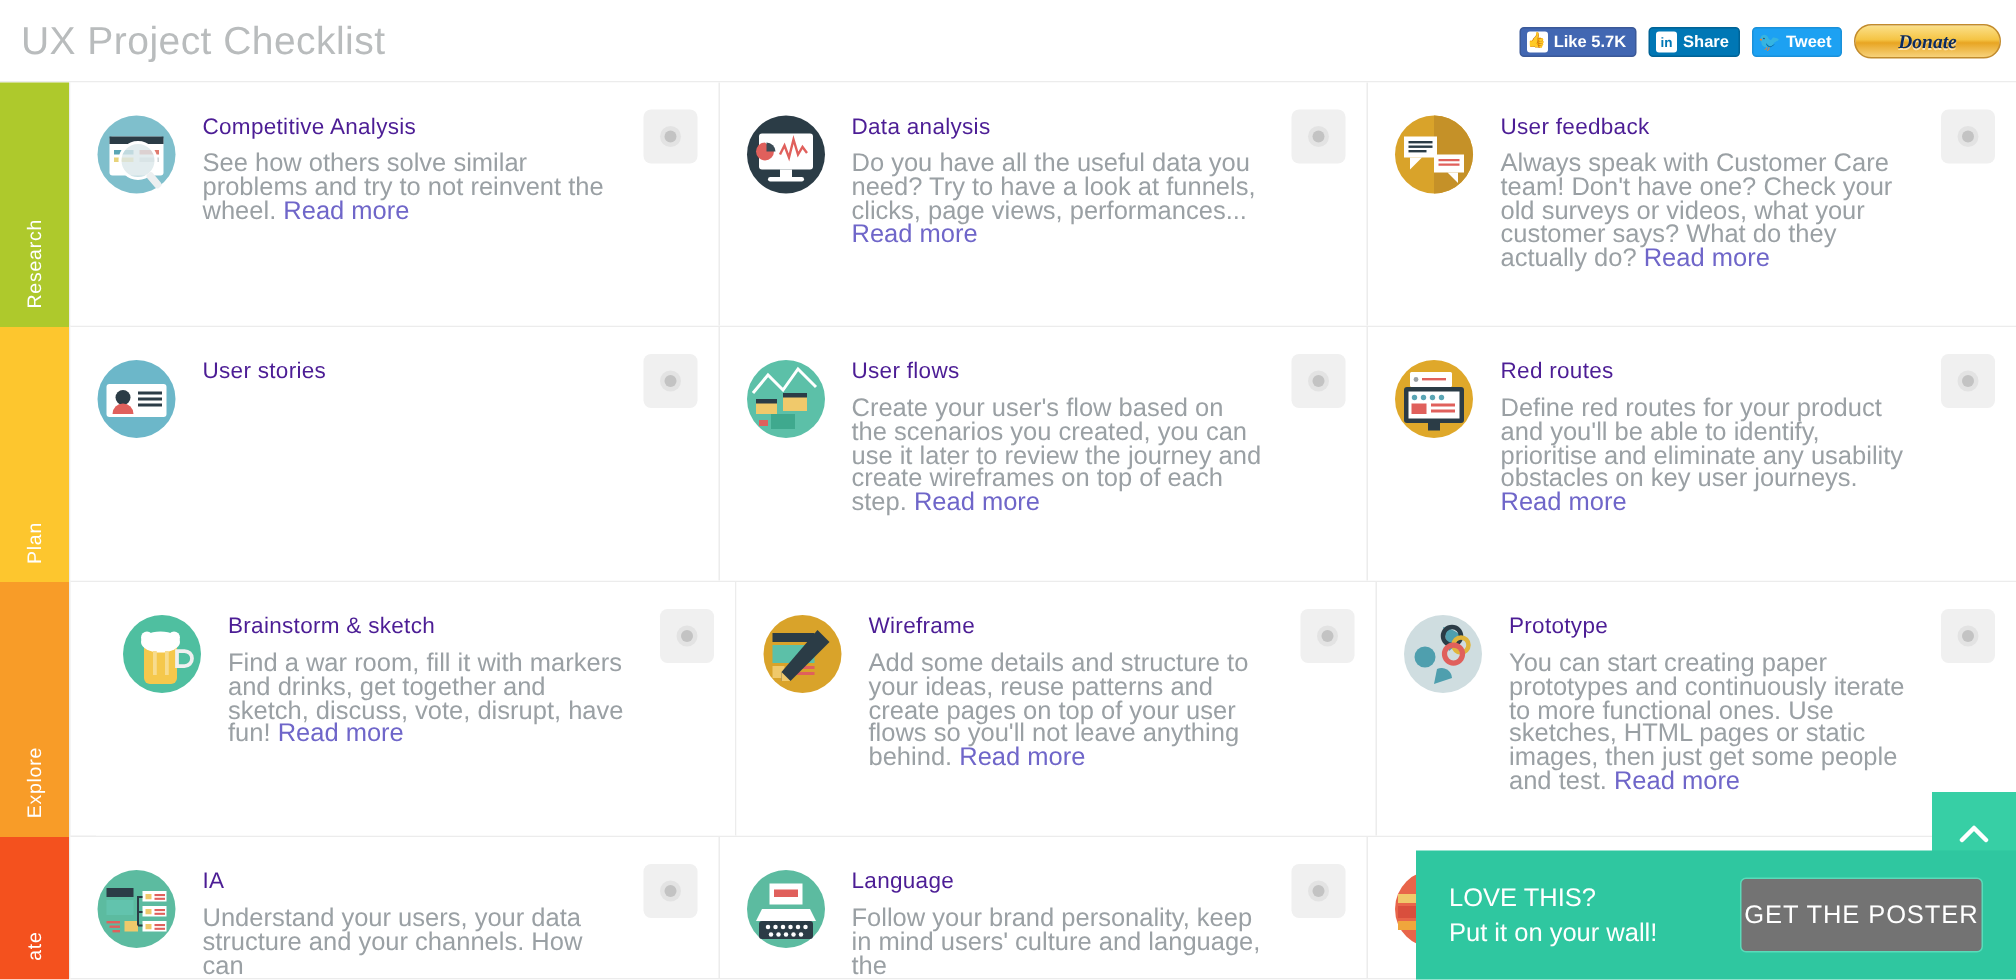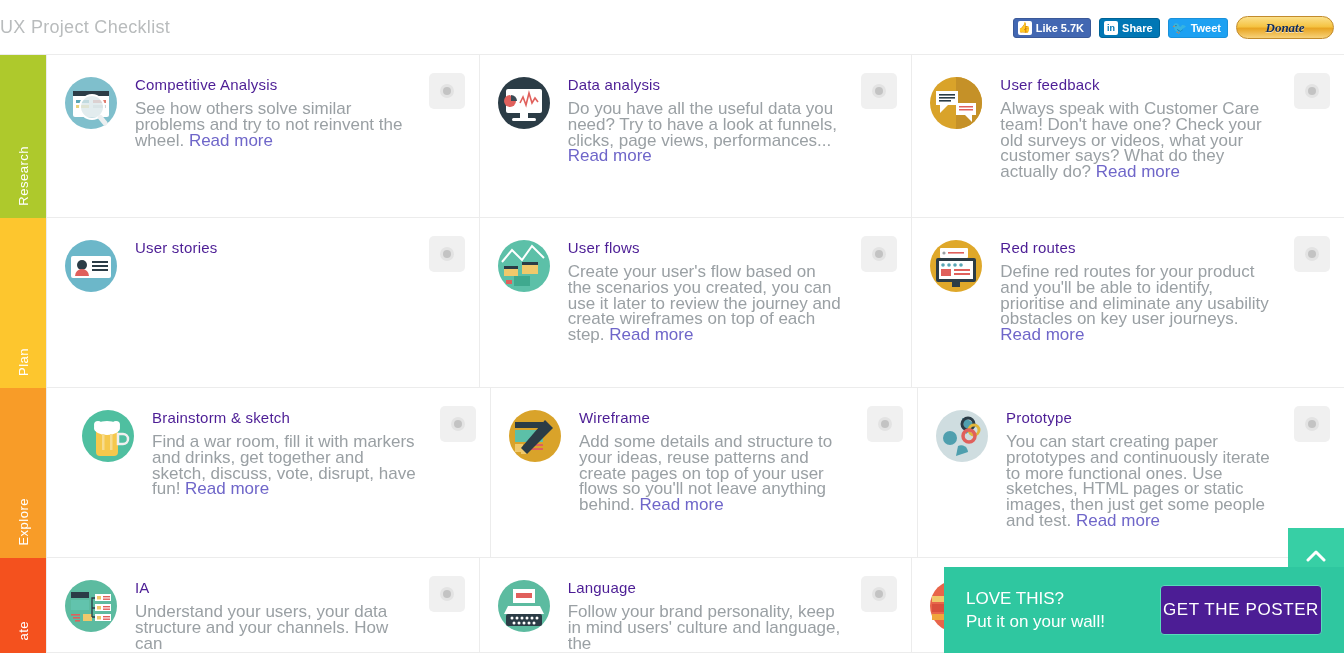--- a/index.html
+++ b/index.html
@@ -13,21 +13,22 @@
   
   .header {
     position: relative;
     height: 55px;
     background: #ffffff;
     border-bottom: 1px solid #ececec;
     display: flex;
     align-items: center;
   }
   .site-title {
-    font-size: 18px;
+    margin-left: 14px;
+    font-size: 26px;
     font-weight: 300;
     letter-spacing: .3px;
     color: #b9bcbd;
     white-space: nowrap;
   }
   .social {
     position: absolute;
     right: 10px; top: 16px;
     display: flex;
     align-items: center;
@@ -173,21 +174,21 @@
   .poster-text {
     color: #ffffff;
     font-size: 17px;
     font-weight: 300;
     line-height: 23px;
     white-space: nowrap;
   }
   .poster-btn {
     margin-left: auto;
     padding: 14px 2px;
-    background: #4c1d95;
+    background: #737373;
     border: 1px solid #59dcba;
     border-radius: 4px;
     color: #ffffff;
     font-size: 17px;
     font-weight: 300;
     letter-spacing: .6px;
     white-space: nowrap;
   }
 </style>
 </head>

